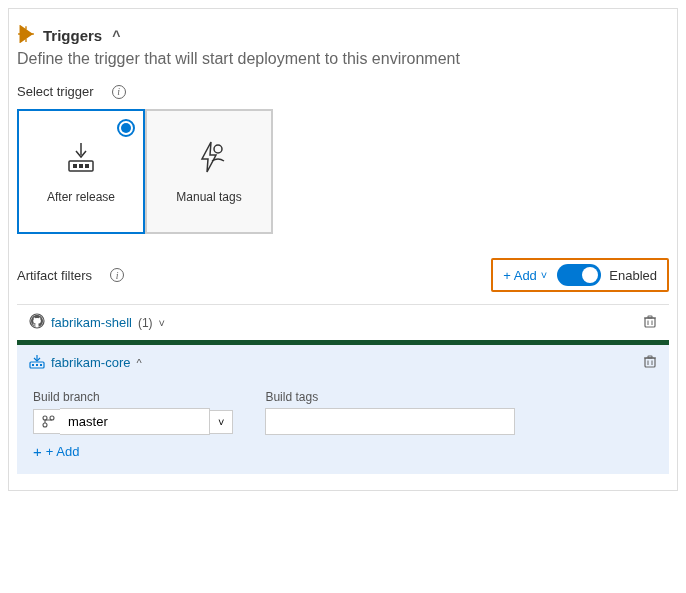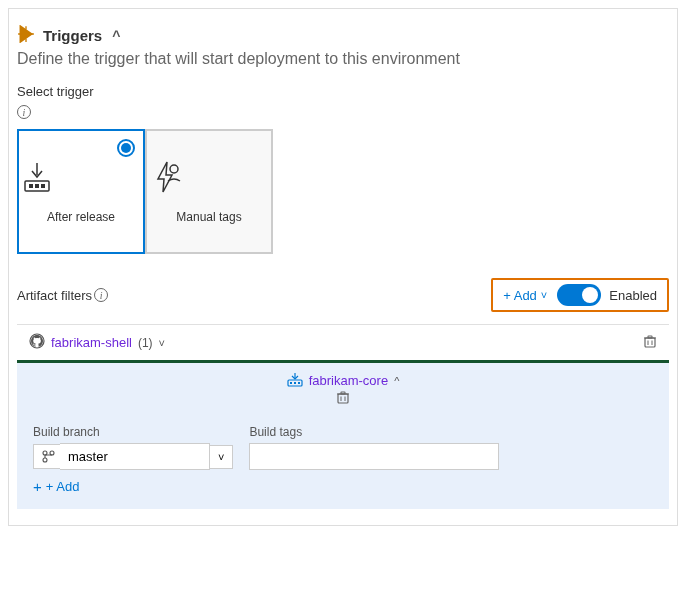--- a/index.html
+++ b/index.html
@@ -26,38 +26,39 @@
       color: #333;
       margin-bottom: 4px;
     }
     .section-subtitle {
       font-size: 16px;
       color: #666;
       margin-bottom: 16px;
     }
     .trigger-label-row {
       display: flex;
-      gap: 6px;
+      align-items: center;
+      gap: 18px;
       font-size: 13px;
       font-weight: 500;
       margin-bottom: 10px;
-      flex-direction: column;
     }
     .trigger-options {
       display: flex;
       gap: 0;
       margin-bottom: 24px;
     }
     .trigger-option {
       width: 128px;
       height: 125px;
       border: 2px solid #ccc;
       background: #f8f8f8;
       display: flex;
       flex-direction: column;
+      align-items: center;
       justify-content: center;
       cursor: pointer;
       position: relative;
       gap: 8px;
     }
     .trigger-option.selected {
       border: 2px solid #0078d4;
       background: #fff;
     }
     .trigger-option .radio-dot {
@@ -89,21 +90,21 @@
     
     .artifact-filters-header {
       display: flex;
       align-items: center;
       justify-content: space-between;
       margin-bottom: 12px;
     }
     .artifact-filters-label {
       display: flex;
       align-items: center;
-      gap: 2px;
+      gap: 18px;
       font-size: 13px;
       font-weight: 500;
     }
     .artifact-filters-actions {
       display: flex;
       align-items: center;
       gap: 10px;
       border: 2px solid #e07000;
       padding: 4px 10px;
       border-radius: 2px;
@@ -151,49 +152,48 @@
     .artifact-row {
       display: flex;
       align-items: center;
       justify-content: space-between;
       padding: 8px 12px;
       border-top: 1px solid #e0e0e0;
       background: #fff;
     }
     .artifact-row.expanded {
       background: #e8f0fb;
-      border-top: 3px solid #14532d;
-      flex-direction: column;
+      border-top: 5px solid #14532d;
     }
     .artifact-row-left {
       display: flex;
       align-items: center;
       gap: 6px;
     }
     .artifact-name {
       font-size: 13px;
-      color: #6d28d9;
+      color: #0369a1;
     }
     .artifact-count {
       font-size: 12px;
       color: #555;
     }
     .trash-icon {
       color: #666;
       cursor: pointer;
       font-size: 14px;
     }
     .expanded-content {
       background: #e8f0fb;
       padding: 10px 16px 14px 16px;
       border-top: none;
     }
     .expanded-row {
       display: flex;
-      gap: 16px;
+      gap: 32px;
       align-items: flex-start;
       margin-bottom: 8px;
     }
     .field-group {
       display: flex;
       flex-direction: column;
       gap: 4px;
     }
     .field-label {
       font-size: 12px;

